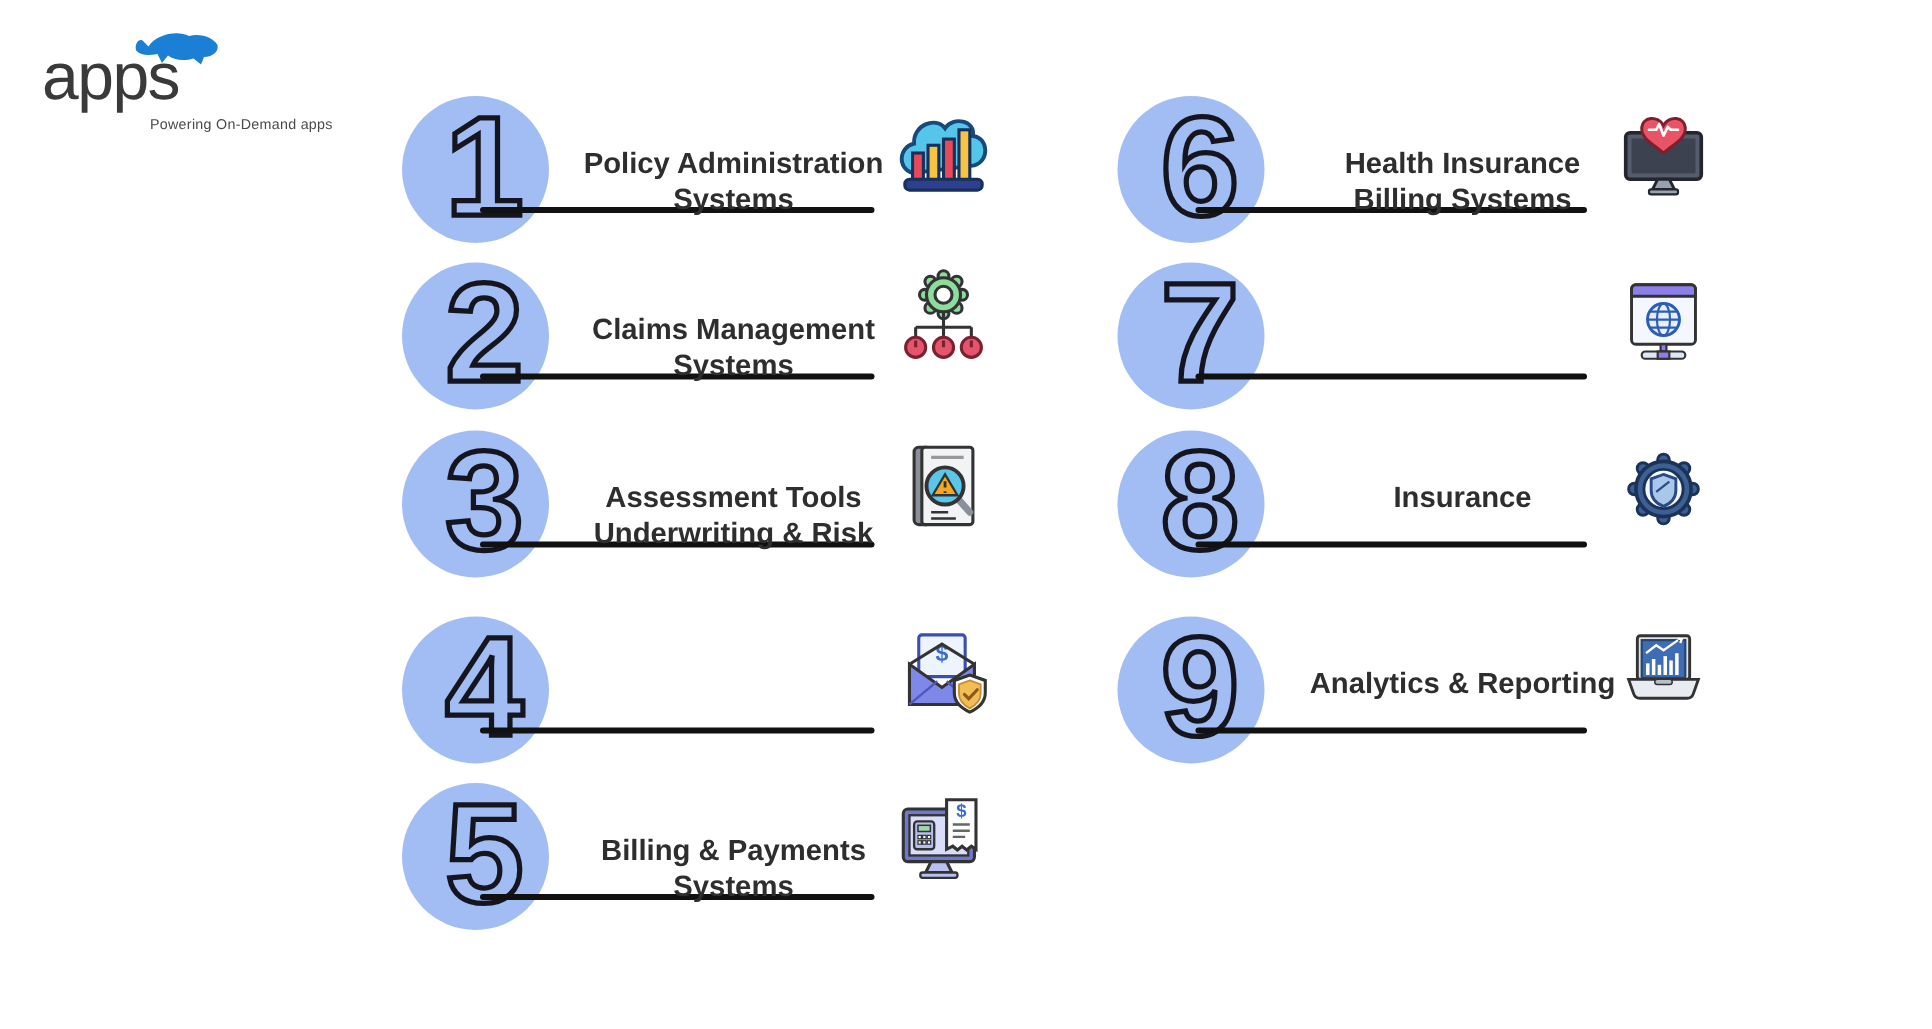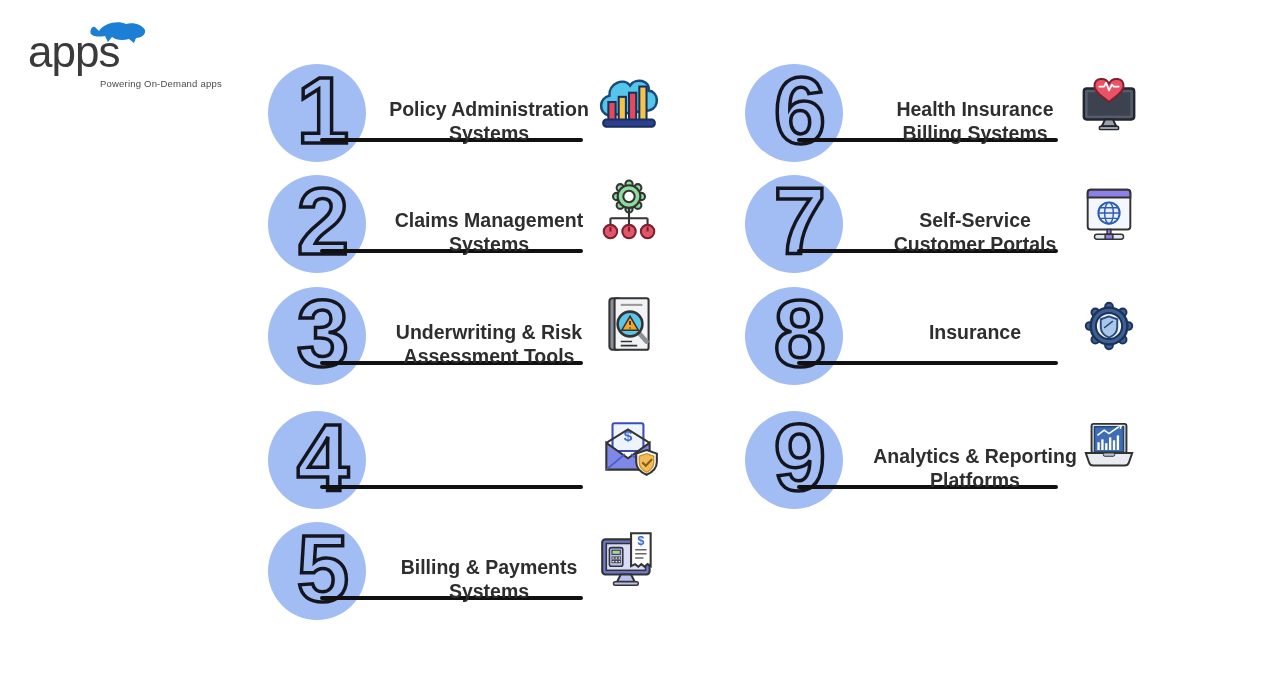--- a/index.html
+++ b/index.html
@@ -97,22 +97,22 @@
       <path d="M14 50 V45.5 M32 50 V45.5 M50 50 V45.5" stroke="#7c1f30" stroke-width="2"></path>
     </svg>
   </div>
 </div>
 
 <div class="item cl r3">
   <div class="circle"></div>
   <div class="num">3</div>
   <div class="connector"></div>
   <div class="label">
+    <span>Assessment Tools</span>
     <span>Underwriting &amp; Risk</span>
-    <span>Assessment Tools</span>
   </div>
   <div class="icon-box">
     <svg viewBox="0 0 64 64">
       <rect x="13" y="6" width="11" height="50" rx="3" fill="#8a8f99" stroke="#333" stroke-width="2"></rect>
       <rect x="18" y="6" width="33" height="50" rx="2" fill="#f2f3f5" stroke="#333" stroke-width="2"></rect>
       <path d="M24 12.5 H45" stroke="#999" stroke-width="2"></path>
       <path d="M41.5 39.5 L49 48" stroke="#8a8f99" stroke-width="4.5" stroke-linecap="round"></path>
       <circle cx="33" cy="31" r="12" fill="#5bc6ea" stroke="#333" stroke-width="2.5"></circle>
       <path d="M33 23.5 L41 37 H25 Z" fill="#f5a623" stroke="#333" stroke-width="1.5"></path>
       <path d="M33 28 V32 M33 34.5 V35.5" stroke="#333" stroke-width="1.8"></path>
@@ -187,24 +187,20 @@
       <path d="M28 49 h8 l3.5 7 h-15 Z" fill="#9aa0ad" stroke="#23262e" stroke-width="2"></path>
       <rect x="22" y="56" width="20" height="3.5" rx="1.5" fill="#9aa0ad" stroke="#23262e" stroke-width="1.5"></rect>
     </svg>
   </div>
 </div>
 
 <div class="item cr r2">
   <div class="circle"></div>
   <div class="num">7</div>
   <div class="connector"></div>
-  <div class="label">
-    <span>Self-Service</span>
-    <span>Customer Portals</span>
-  </div>
   <div class="icon-box">
     <svg viewBox="0 0 64 64">
       <rect x="10" y="7" width="44" height="41" rx="3" fill="#f4f7ff" stroke="#333" stroke-width="2"></rect>
       <path d="M10 10 a3 3 0 0 1 3 -3 h38 a3 3 0 0 1 3 3 v5 H10 Z" fill="#8d7fe8" stroke="#333" stroke-width="2"></path>
       <circle cx="32" cy="31" r="11" fill="#e8effc" stroke="#2a5cb8" stroke-width="2"></circle>
       <ellipse cx="32" cy="31" rx="4.5" ry="11" fill="none" stroke="#2a5cb8" stroke-width="1.5"></ellipse>
       <path d="M21 31 H43 M23 25.5 H41 M23 36.5 H41" stroke="#2a5cb8" stroke-width="1.5"></path>
       <rect x="30" y="48" width="4" height="5" fill="#8d7fe8" stroke="#333" stroke-width="1.5"></rect>
       <rect x="17" y="53" width="30" height="5" rx="2.5" fill="#dfe6f5" stroke="#333" stroke-width="1.5"></rect>
       <rect x="28" y="53" width="8" height="5" fill="#8d7fe8" stroke="#333" stroke-width="1.5"></rect>
@@ -238,21 +234,20 @@
     </svg>
   </div>
 </div>
 
 <div class="item cr r4">
   <div class="circle"></div>
   <div class="num">9</div>
   <div class="connector"></div>
   <div class="label">
     <span>Analytics &amp; Reporting</span>
-    <span>Platforms</span>
   </div>
   <div class="icon-box">
     <svg viewBox="0 0 64 64">
       <rect x="14" y="5" width="36" height="30" rx="2" fill="#dfe3ea" stroke="#333" stroke-width="2"></rect>
       <rect x="17" y="8" width="30" height="26" fill="#3e6db5" stroke="#24466e" stroke-width="1.5"></rect>
       <g fill="#ffffff">
         <rect x="20" y="24" width="2.4" height="8"></rect>
           <rect x="24" y="21" width="2.4" height="11"></rect>
         <rect x="28" y="25" width="2.4" height="7"></rect>
           <rect x="32" y="19" width="2.4" height="13"></rect>

